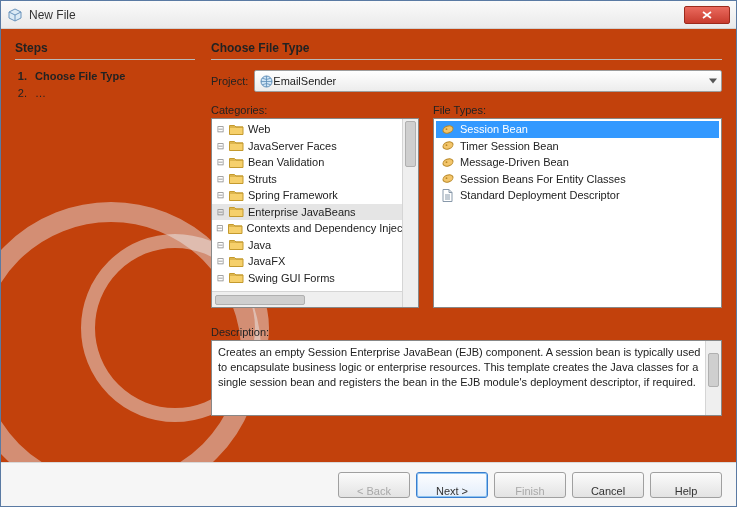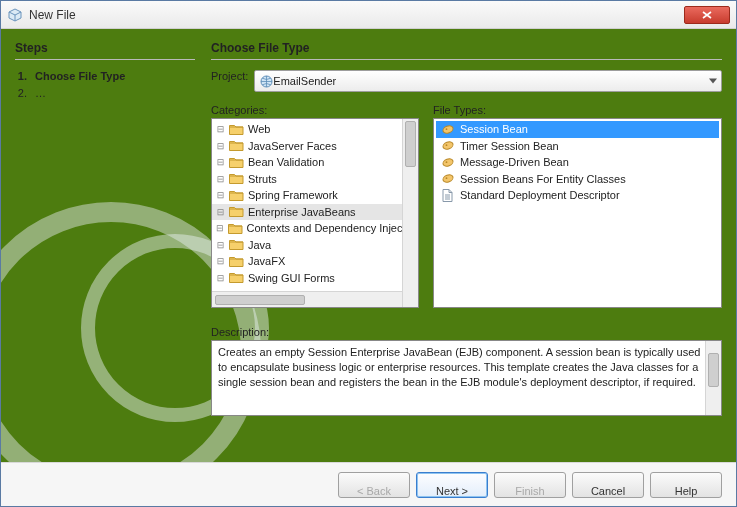--- a/index.html
+++ b/index.html
@@ -3,34 +3,34 @@
 <meta charset="utf-8">
 <style>
 *{box-sizing:border-box;margin:0;padding:0}
 body{font-family:"Segoe UI",Tahoma,Arial,sans-serif;font-size:11px;background:#fff;overflow:hidden}
 .window{width:737px;height:507px;border:1px solid #5a7aa3;background:#fff;display:flex;flex-direction:column;box-shadow:0 2px 10px rgba(0,0,0,.2)}
 .titlebar{height:28px;background:linear-gradient(to bottom,#fafafa,#eaeaea);border-bottom:1px solid #d0d0d0;display:flex;align-items:center;padding:12px 6px}
 .titlebar .icon{width:16px;height:16px;margin-right:6px;display:flex;align-items:center;justify-content:center}
 .titlebar .title{font-size:12px;color:#333}
 .titlebar .spacer{flex:1}
 .closebtn{width:46px;height:18px;background:linear-gradient(to bottom,#ea6a5e,#c83c2e);border:1px solid #9c2a1c;border-radius:2px;display:flex;align-items:center;justify-content:center;color:#fff;font-weight:bold;font-size:10px;cursor:pointer}
-.body{flex:1;display:flex;background:#4d7c0f;padding:12px 14px 8px 14px;gap:16px;position:relative;overflow:hidden}
+.body{flex:1;display:flex;background:#c2410c;padding:12px 14px 8px 14px;gap:16px;position:relative;overflow:hidden}
 .body::before{content:"";position:absolute;left:-40px;bottom:-40px;width:260px;height:260px;border:20px solid #e8eef5;border-radius:50%;opacity:.45;pointer-events:none}
 .body::after{content:"";position:absolute;left:80px;bottom:40px;width:160px;height:160px;border:14px solid #edf3f8;border-radius:50%;opacity:.45;pointer-events:none}
 .left{width:180px;flex-shrink:0;position:relative;z-index:1}
 .left h3{font-size:12px;font-weight:bold;color:#222;margin-bottom:4px}
 .left hr{border:none;border-top:1px solid #b9b9b9;margin-bottom:8px}
 .steps{font-size:11px;color:#222}
 .steps .row{display:flex;gap:8px;line-height:1.5}
 .steps .row .num{width:12px;text-align:right}
 .steps .row.active{font-weight:bold}
 .right{flex:1;display:flex;flex-direction:column;position:relative;z-index:1;min-width:0}
 .right h3{font-size:12px;font-weight:bold;color:#222;margin-bottom:4px}
 .right hr{border:none;border-top:1px solid #b9b9b9;margin-bottom:10px}
-.projrow{display:flex;gap:6px;margin-bottom:12px}
+.projrow{display:flex;align-items:center;gap:6px;margin-bottom:12px}
 .projrow label{font-size:11px;color:#222}
 .combo{flex:1;height:22px;border:1px solid #9d9d9d;background:linear-gradient(to bottom,#fff,#ececec);border-radius:2px;display:flex;align-items:center;padding:0 4px;position:relative}
 .combo .cicon{width:14px;height:14px;display:flex;align-items:center;justify-content:center}
 .combo .cval{font-size:11px;color:#222}
 .combo .arrow{position:absolute;right:4px;top:50%;transform:translateY(-50%);width:0;height:0;border-left:4px solid transparent;border-right:4px solid transparent;border-top:5px solid #555}
 .listsrow{display:flex;gap:14px;min-height:0}
 .listcol{display:flex;flex-direction:column;min-width:0}
 .listcol.cat{width:208px;flex-shrink:0}
 .listcol.ft{flex:1}
 .listcol label{font-size:11px;color:#222;margin-bottom:2px}

